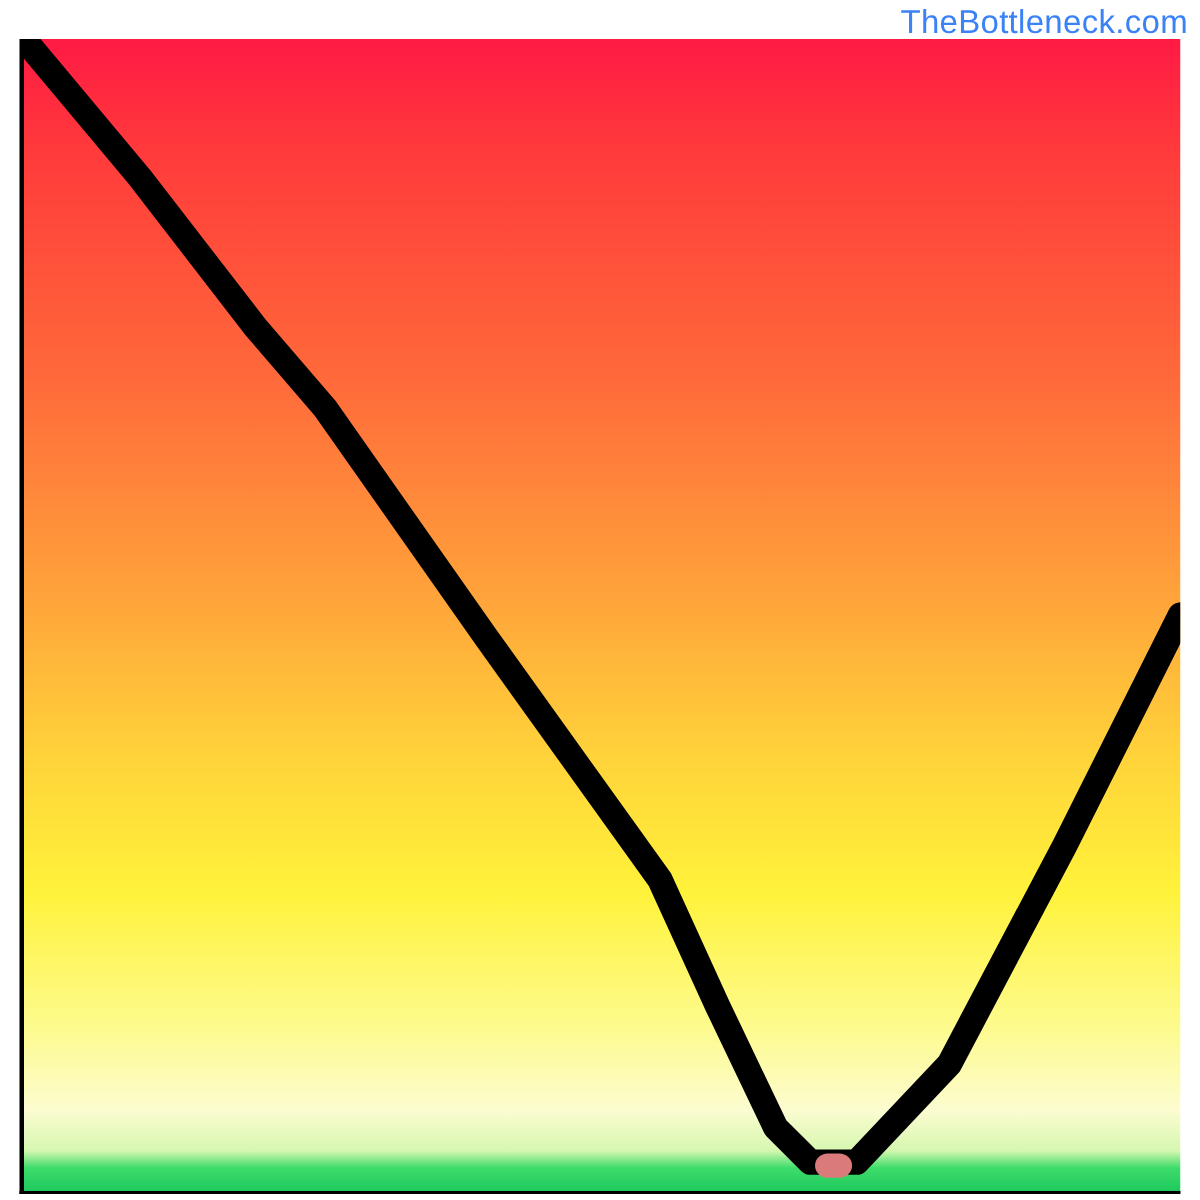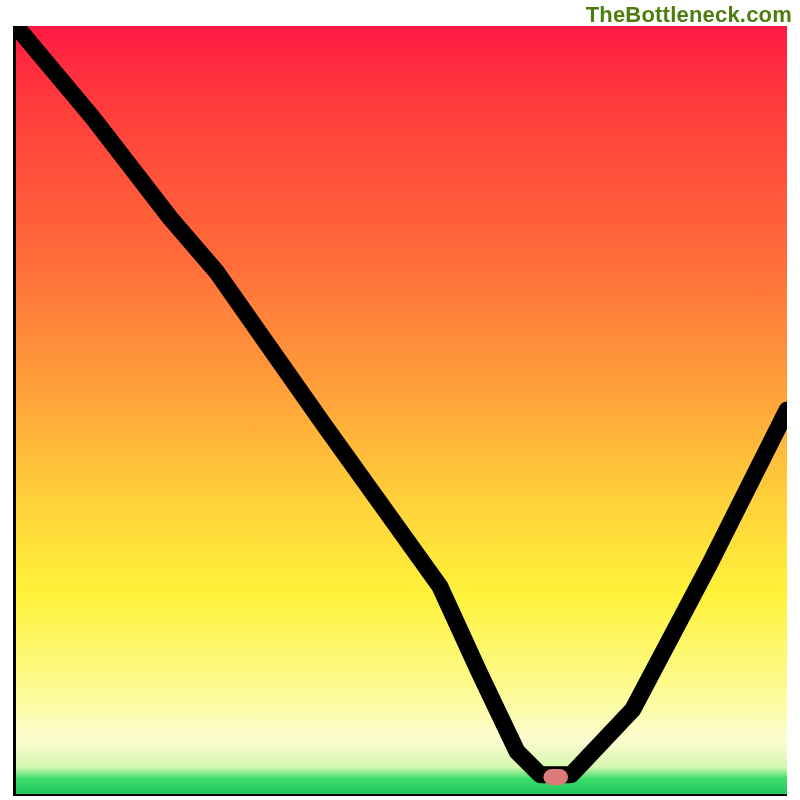--- a/index.html
+++ b/index.html
@@ -72,22 +72,22 @@
   }
   .marker {
     fill: #da7a7a;
     stroke: none;
   }
   .watermark {
     position: absolute;
     top: 2px;
     right: 8px;
     font-size: 22px;
-    font-weight: 700;
-    color: #4d7c0f;
+    font-weight: 400;
+    color: #3b82f6;
     letter-spacing: 0.2px;
   }
 </style>
 </head>
 <body>
 
 <div class="canvas">
 
   <div class="watermark">TheBottleneck.com</div>
 

